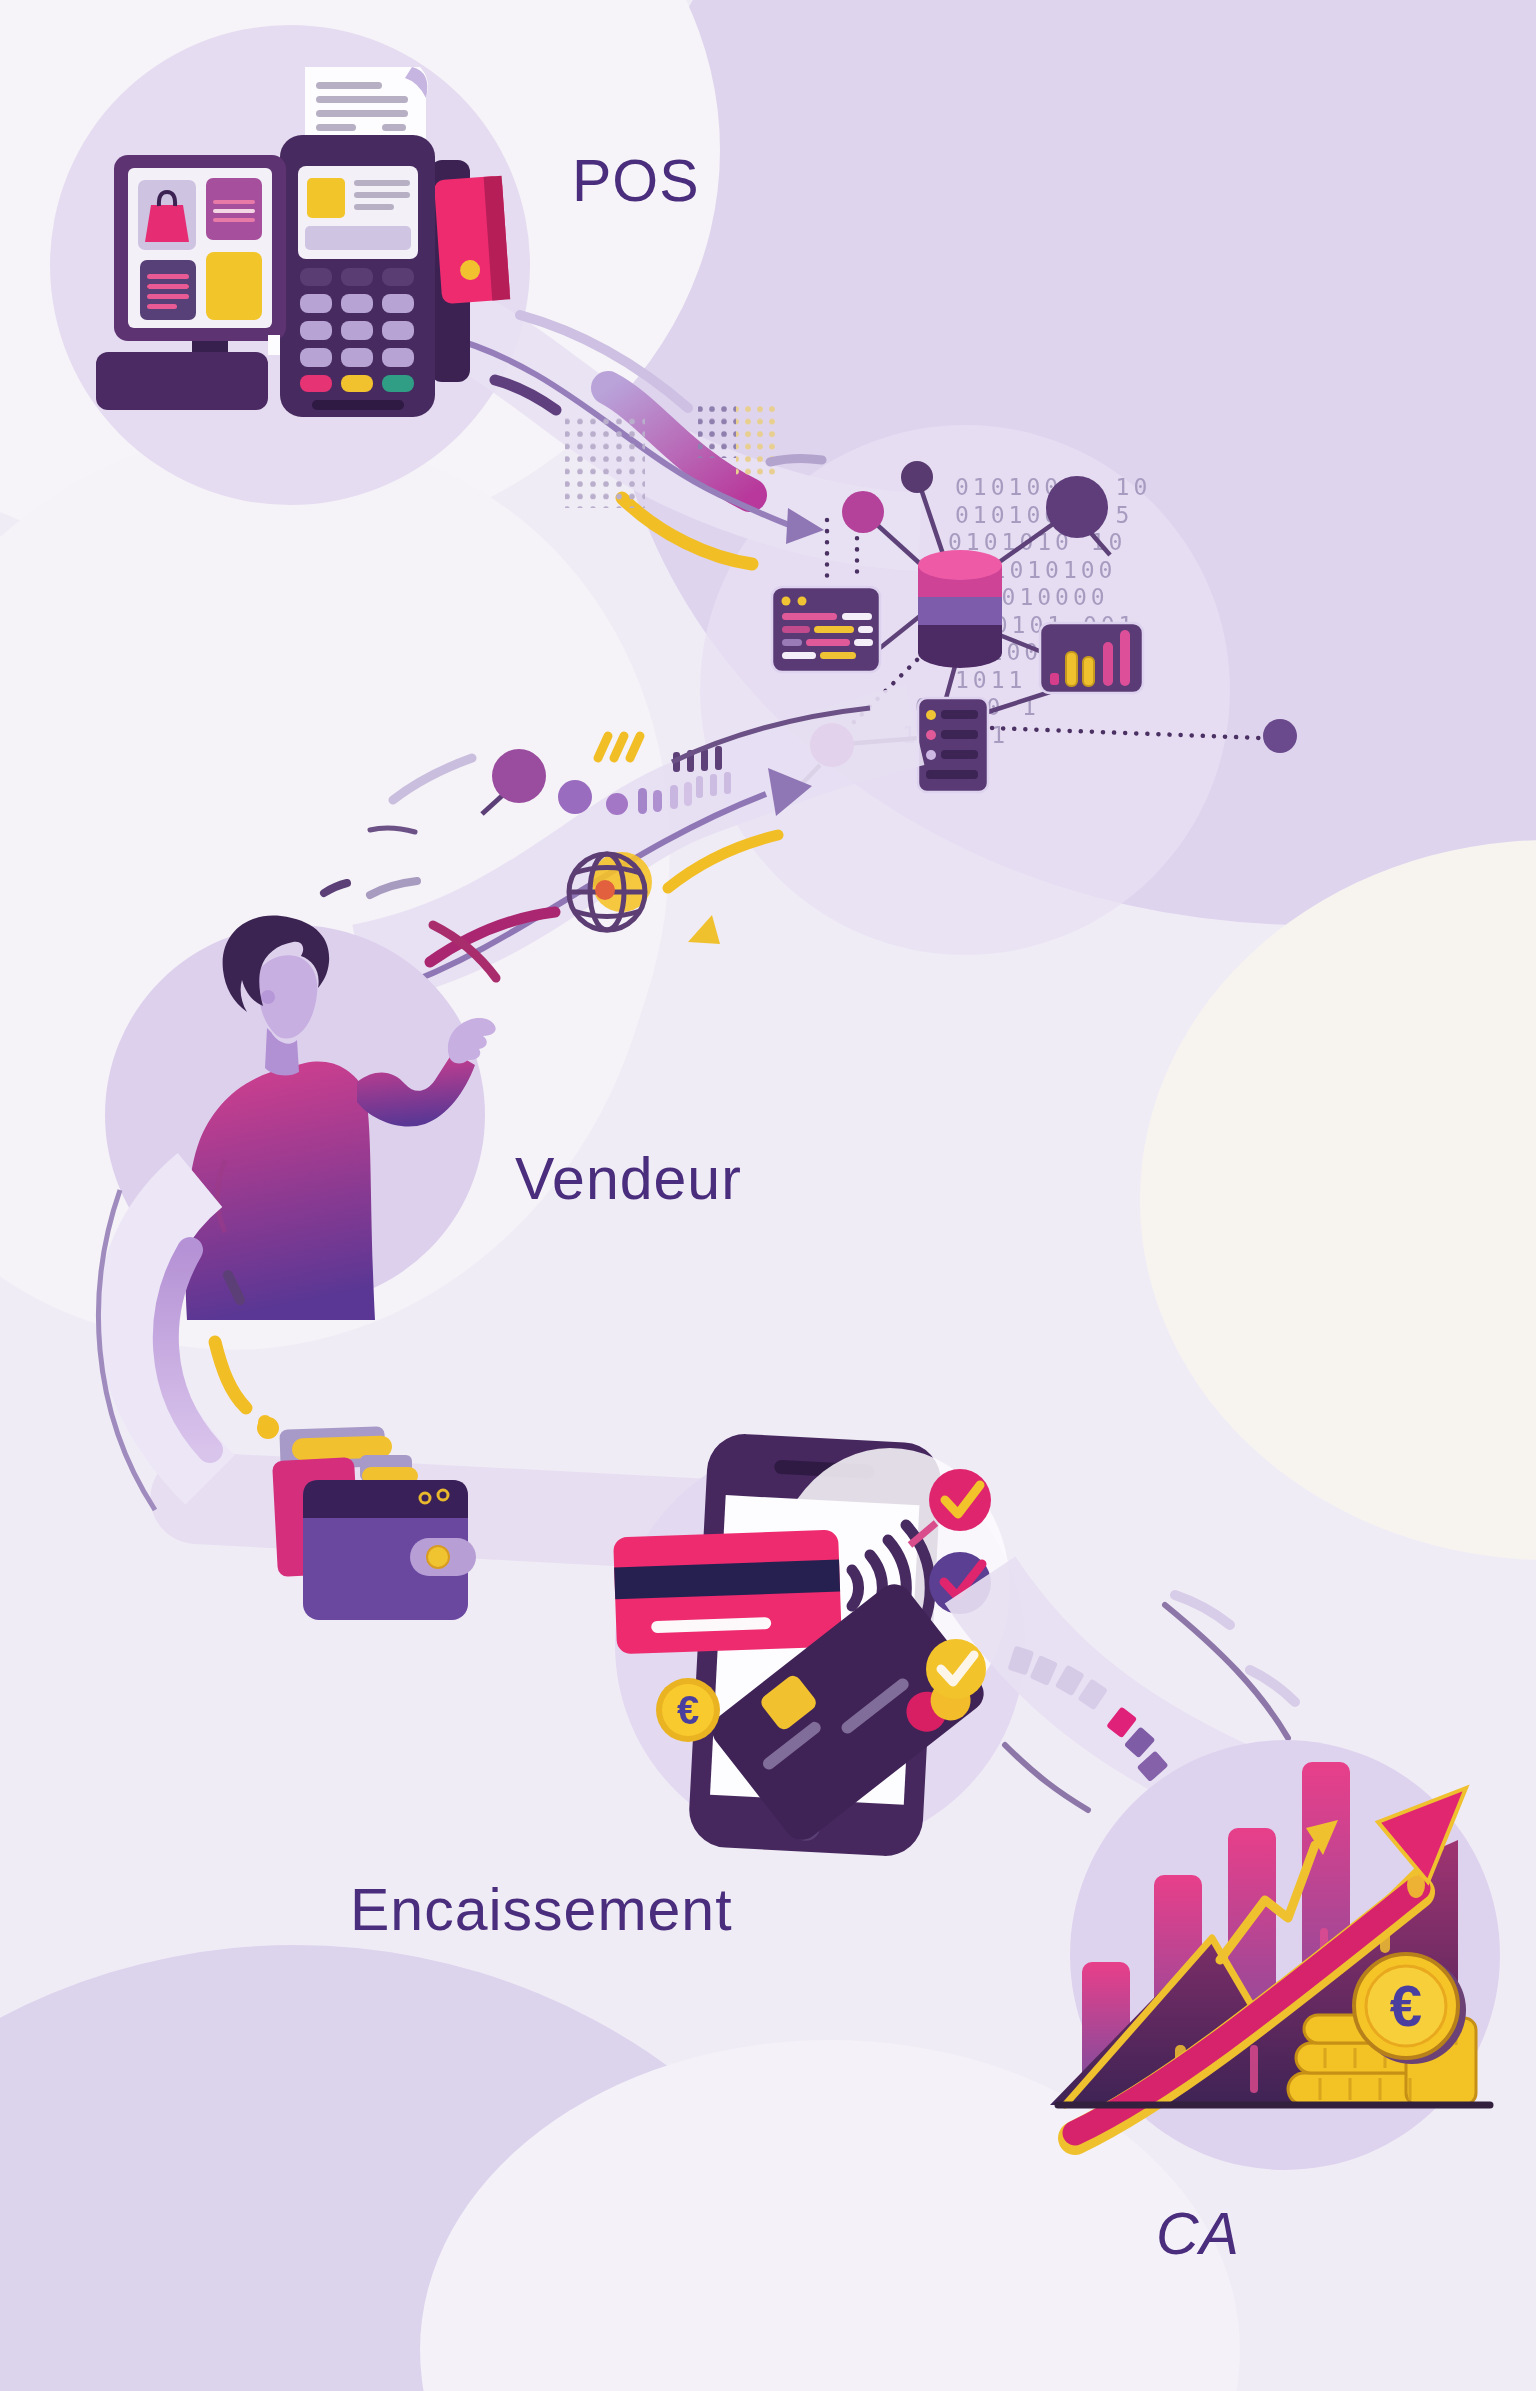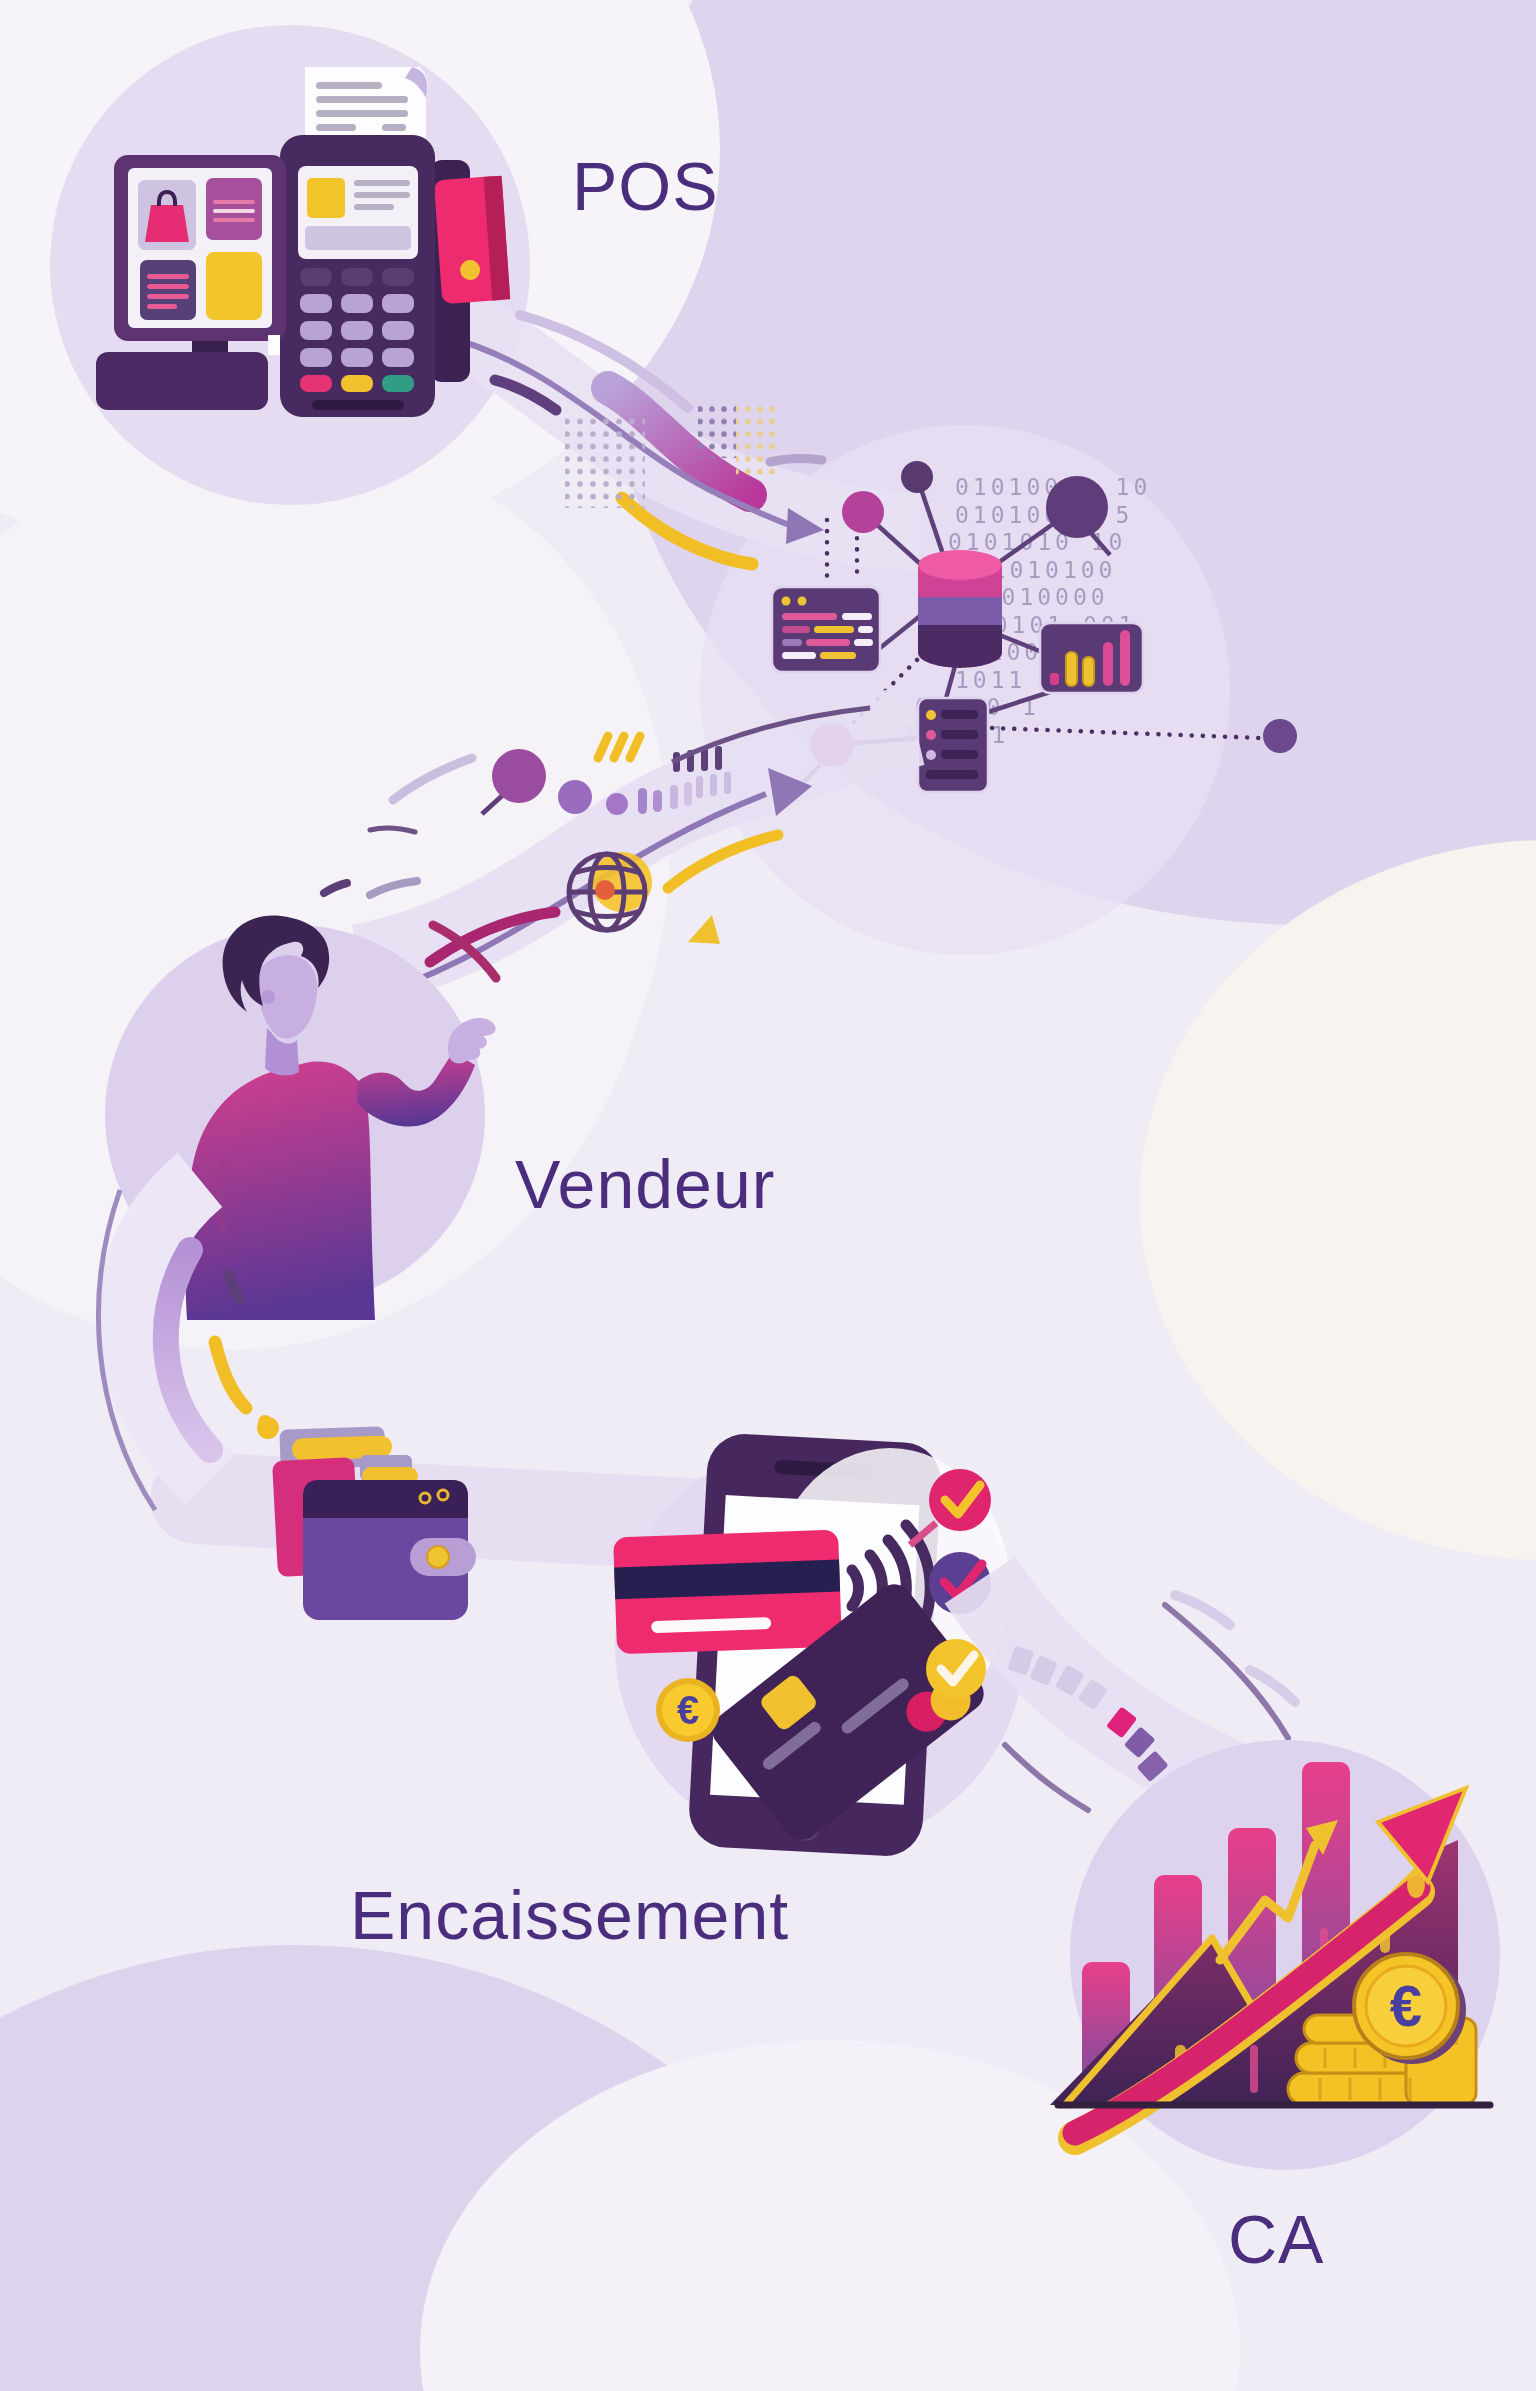--- a/index.html
+++ b/index.html
@@ -8,26 +8,26 @@
   .blob{position:absolute;border-radius:50%;}
   .b-tr{left:600px;top:-380px;width:1520px;height:1300px;background:#ded4ee;transform:rotate(-12deg);}
   .b-tl{left:-260px;top:-260px;width:980px;height:820px;background:#f6f4f8;}
   .b-mid{left:-160px;top:430px;width:820px;height:920px;background:#f5f2f8;border-radius:48%;transform:rotate(18deg);}
   .b-rc{left:1140px;top:840px;width:820px;height:720px;background:#f7f4f0;}
   .b-bl{left:-340px;top:1945px;width:1270px;height:1270px;background:#dcd3ed;}
   .b-bc{left:420px;top:2040px;width:820px;height:620px;background:#f4f1f8;}
   .c-pos{left:50px;top:25px;width:480px;height:480px;background:#e5dcf1;}
   .c-data{left:700px;top:425px;width:530px;height:530px;background:#e8e0f3;opacity:.75;}
   .band-wallet-phone{position:absolute;left:150px;top:1468px;width:700px;height:92px;border-radius:46px;background:#e7dff1;transform:rotate(3deg);}
-  .label{position:absolute;color:#4a2d7d;font-size:68px;font-weight:500;letter-spacing:1px;line-height:1;white-space:nowrap;}
+  .label{position:absolute;color:#4a2d7d;font-size:59px;font-weight:500;letter-spacing:1px;line-height:1;white-space:nowrap;}
   .l-pos{left:572px;top:152px;}
   .l-data{left:1218px;top:578px;}
   .l-vendeur{left:515px;top:1105px;margin-top:45px;}
   .l-encaissement{left:350px;top:1852px;margin-top:29px;}
-  .l-ca{left:1228px;top:2205px;}
+  .l-ca{left:1156px;top:2205px;font-style:italic;}
   svg{position:absolute;overflow:visible;}
   .sv-posdata{left:420px;top:280px;}
   .sv-pos{left:60px;top:40px;}
   .sv-data{left:720px;top:420px;}
   .sv-dv{left:370px;top:690px;}
   .sv-person{left:75px;top:870px;}
   .sv-cc{left:60px;top:1180px;}
   .sv-wallet{left:240px;top:1395px;}
   .sv-phone{left:580px;top:1390px;}
   .sv-enc-ca{left:950px;top:1540px;}

